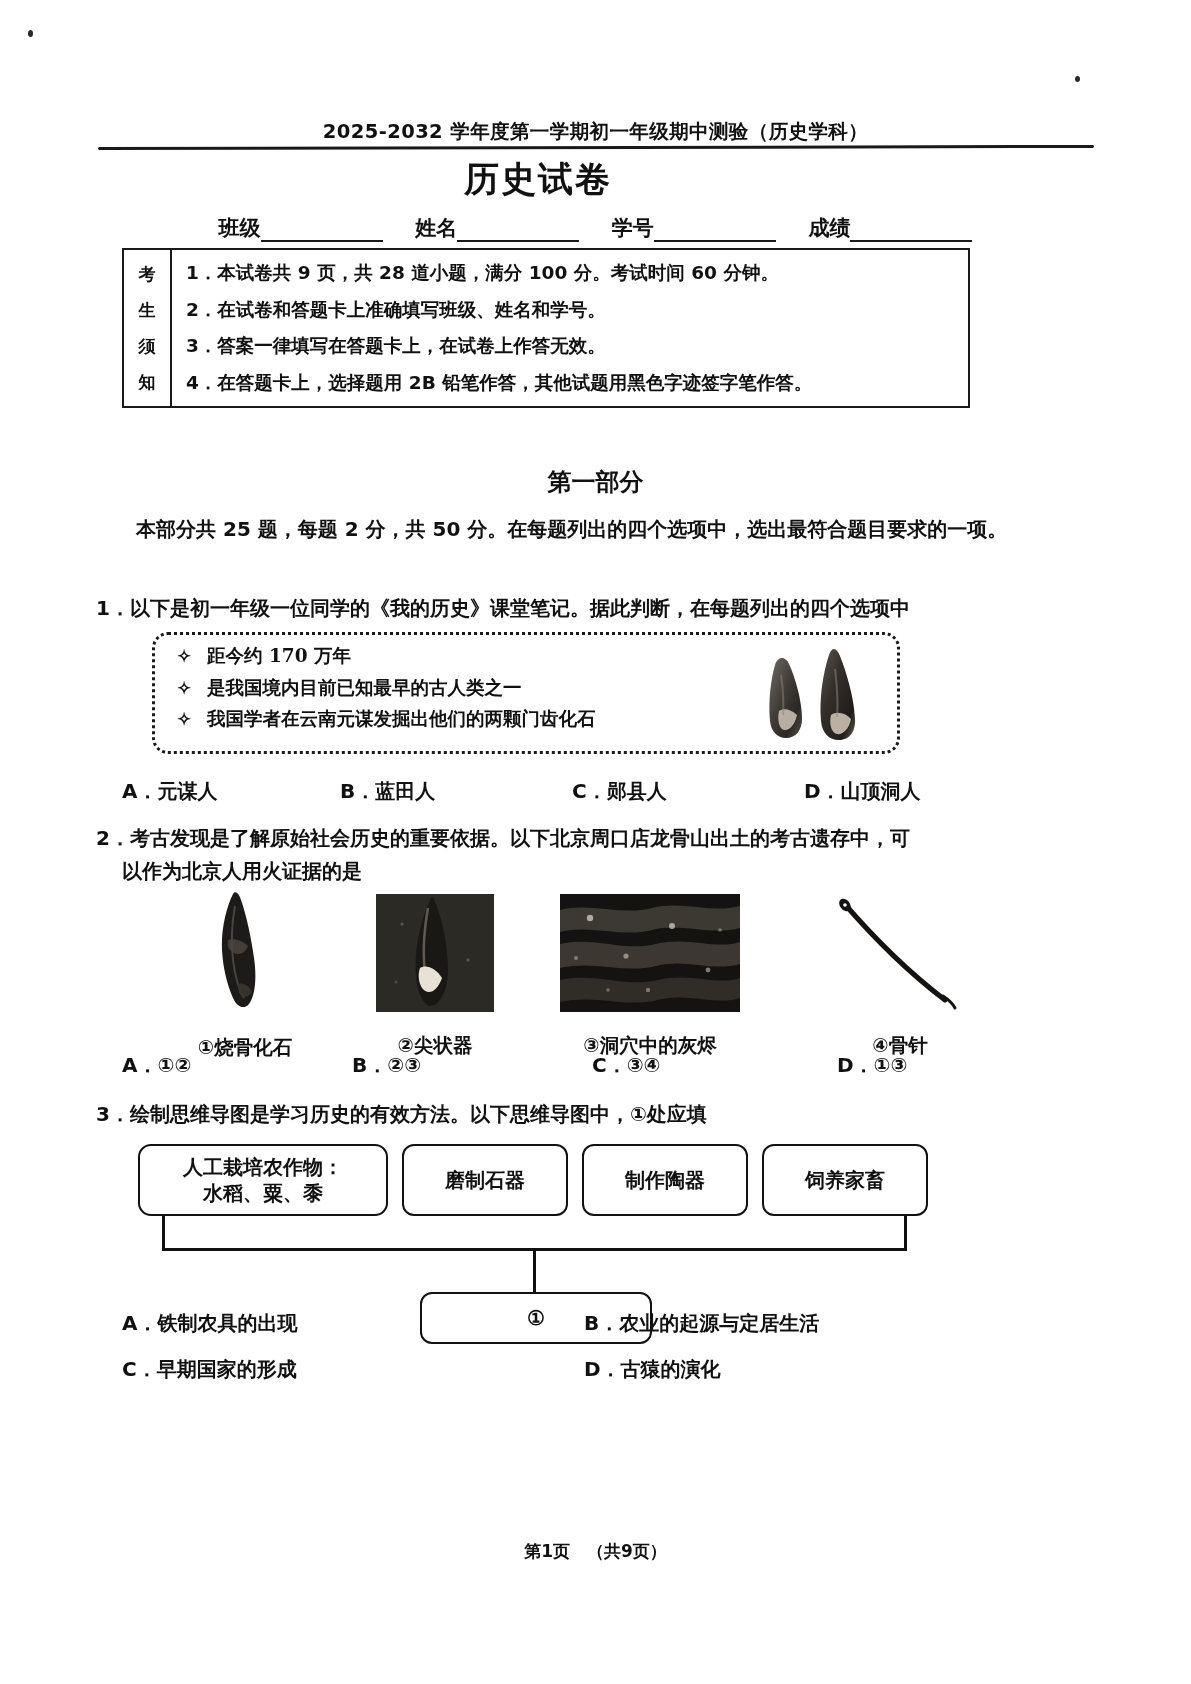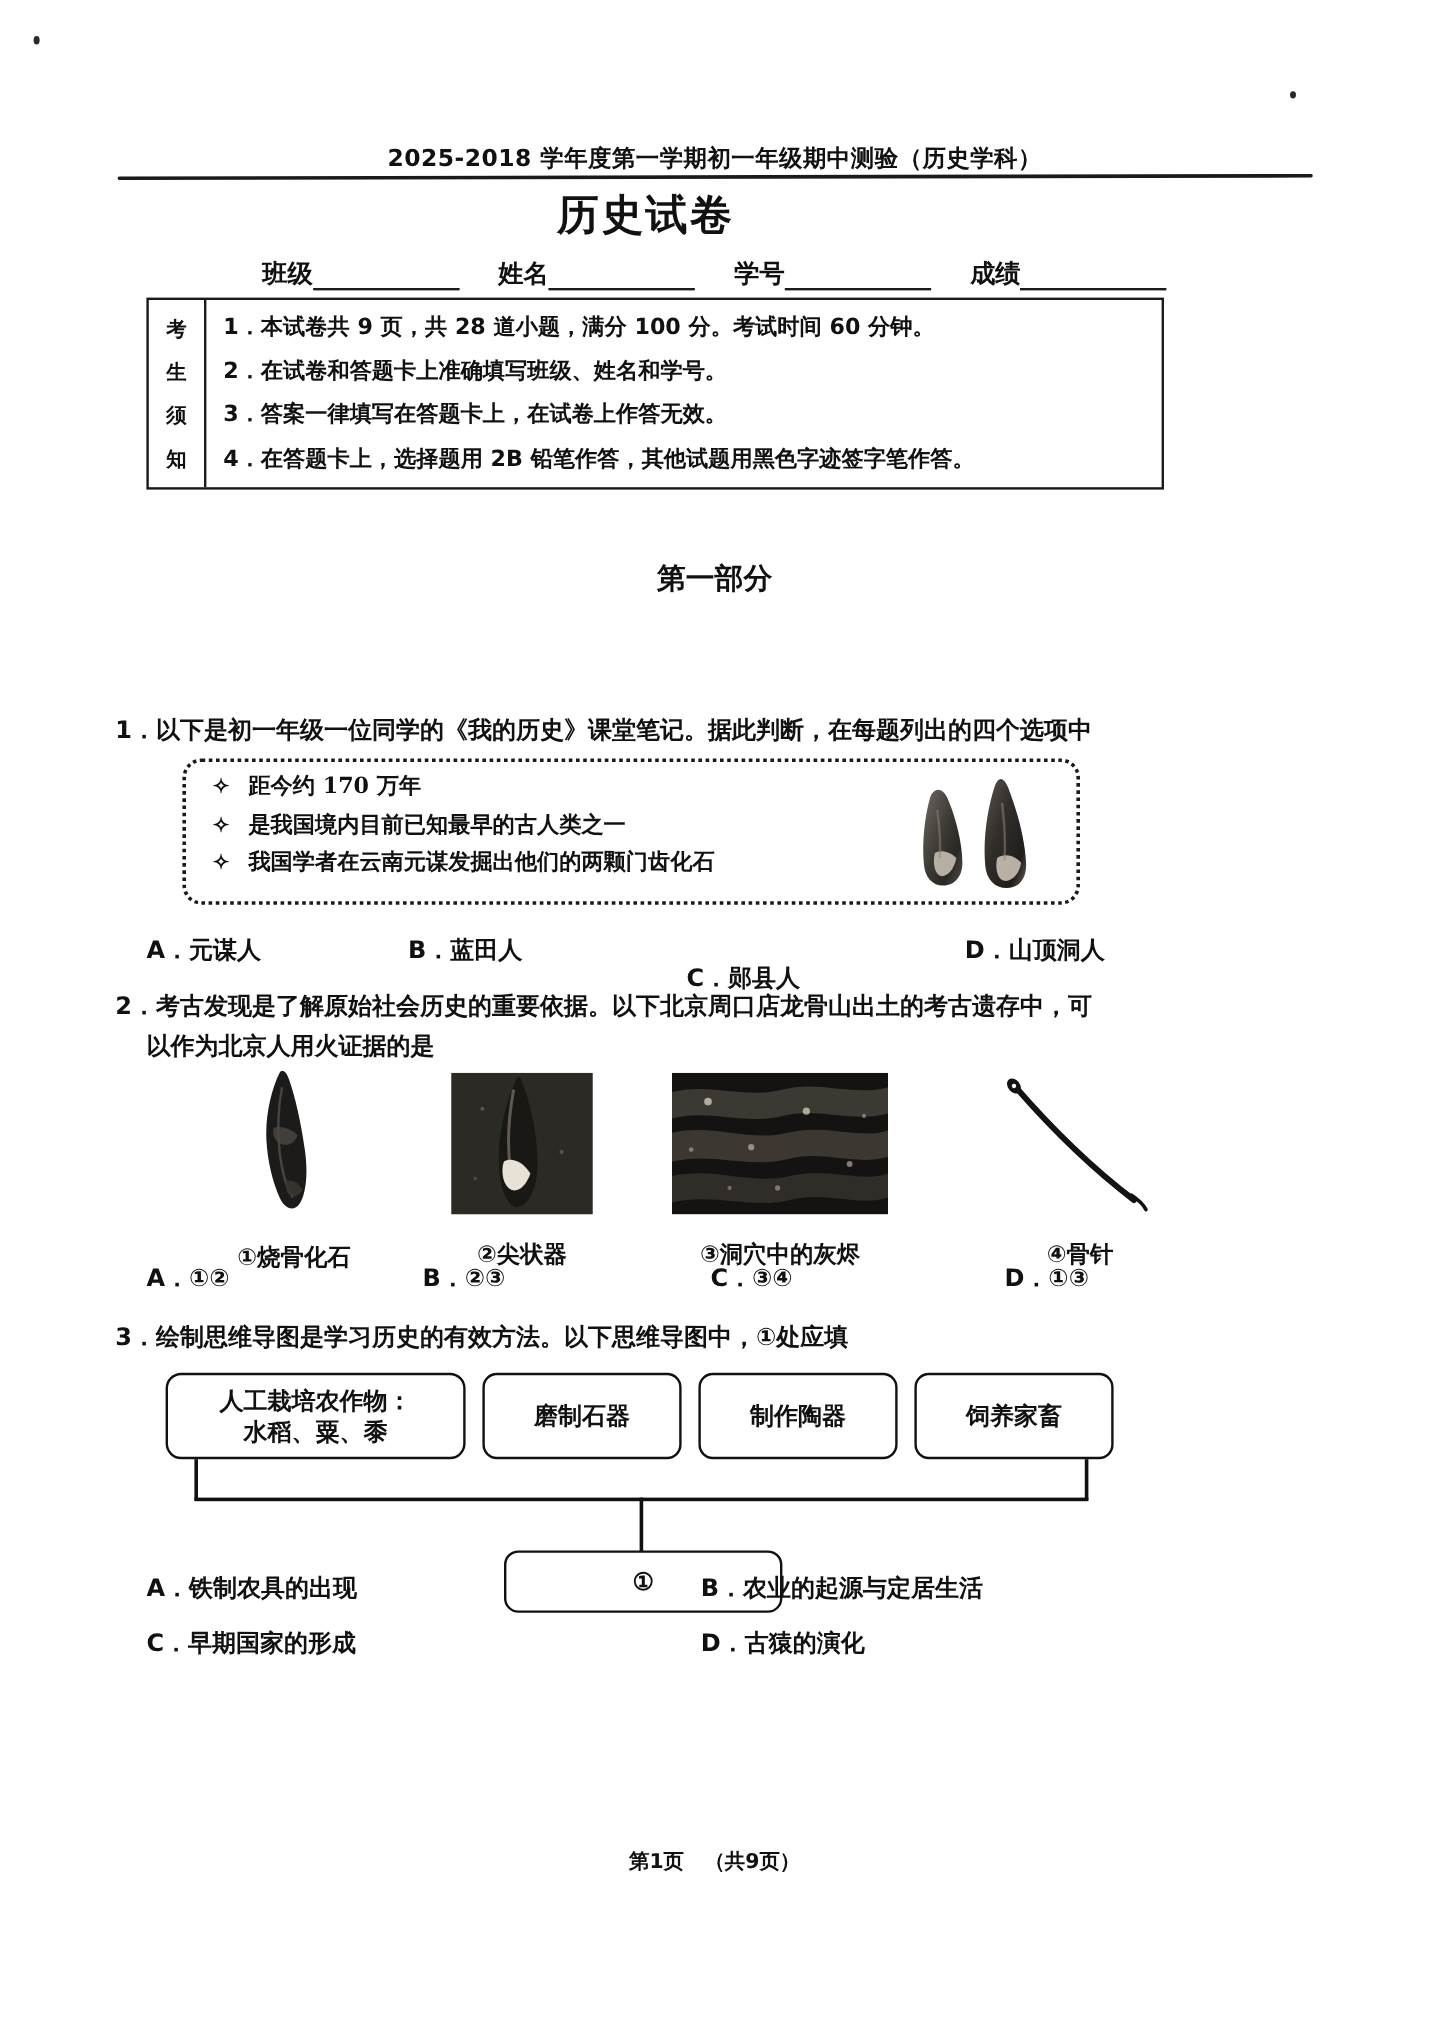--- a/index.html
+++ b/index.html
@@ -253,21 +253,21 @@
   }
 </style>
 </head>
 <body>
 
 <div class="page">
 
   <div class="speck" style="left:28px;top:30px;width:5px;height:7px;"></div>
   <div class="speck" style="left:1075px;top:76px;width:5px;height:6px;"></div>
 
-  <div class="exam-header">2025-2018 学年度第一学期初一年级期中测验（历史学科）</div>
+  <div class="exam-header">2025-2032 学年度第一学期初一年级期中测验（历史学科）</div>
   <div class="header-rule"></div>
   <div class="paper-title">历史试卷</div>
 
   <div class="info-line">
     <span class="field"><span>班级</span><span class="blank" style="width:122px;">&nbsp;</span></span>
     <span class="gap-sm"></span>
     <span class="field"><span>姓名</span><span class="blank" style="width:122px;">&nbsp;</span></span>
     <span class="gap-sm"></span>
     <span class="field"><span>学号</span><span class="blank" style="width:122px;">&nbsp;</span></span>
     <span class="gap-sm"></span>
@@ -283,20 +283,21 @@
     </div>
     <div class="notice-items">
       <div class="notice-item">1．本试卷共 9 页，共 28 道小题，满分 100 分。考试时间 60 分钟。</div>
       <div class="notice-item">2．在试卷和答题卡上准确填写班级、姓名和学号。</div>
       <div class="notice-item">3．答案一律填写在答题卡上，在试卷上作答无效。</div>
       <div class="notice-item">4．在答题卡上，选择题用 2B 铅笔作答，其他试题用黑色字迹签字笔作答。</div>
     </div>
   </div>
 
   <div class="part-title">第一部分</div>
+  <div class="part-desc">本部分共 25 题，每题 2 分，共 50 分。在每题列出的四个选项中，选出最符合题目要求的一项。</div>
 
   <div class="q-stem q1-stem">
     <span>1．</span><span>以下是初一年级一位同学的《我的历史》课堂笔记。据此判断，在每题列出的四个选项中</span>
   </div>
 
   <div class="note-card">
     <div class="note-list">
       <div class="note-item">
         <span class="note-bullet">✧</span>
         <span>距今约 170 万年</span>
@@ -330,21 +331,21 @@
       <path d="M24 30 C26 44 27 58 26 70" stroke="#8d857a" stroke-width="2" fill="none" opacity="0.5"></path>
       <path d="M72 10 C66 28 62 54 64 76 C65 88 72 95 82 95 C93 95 99 86 98 73 C97 52 89 26 83 11 C79 2 75 2 72 10 Z" fill="url(#toothB)"></path>
       <path d="M74 70 C79 66 88 67 94 74 C92 85 85 90 80 89 C74 88 72 78 74 70 Z" fill="#d4cabb" opacity="0.85"></path>
       <path d="M78 24 C80 40 81 58 80 72" stroke="#938a7e" stroke-width="2" fill="none" opacity="0.5"></path>
     </svg>
   </div>
 
   <div class="opt-row" style="left:122px; top:778px; width:960px;">
     <span class="opt" style="width:218px;"><span>A．</span><span>元谋人</span></span>
     <span class="opt" style="width:232px;"><span>B．</span><span>蓝田人</span></span>
-    <span class="opt" style="width:232px;margin-top:24px;"><span>C．</span><span>郧县人</span></span>
+    <span class="opt" style="width:232px;"><span>C．</span><span>郧县人</span></span>
     <span class="opt"><span>D．</span><span>山顶洞人</span></span>
   </div>
 
   <div class="q-stem q2-stem">
     <span>2．</span><span>考古发现是了解原始社会历史的重要依据。以下北京周口店龙骨山出土的考古遗存中，可</span><br>
     <span class="q-indent"></span><span>以作为北京人用火证据的是</span>
   </div>
 
   <div class="fig-row">
 

